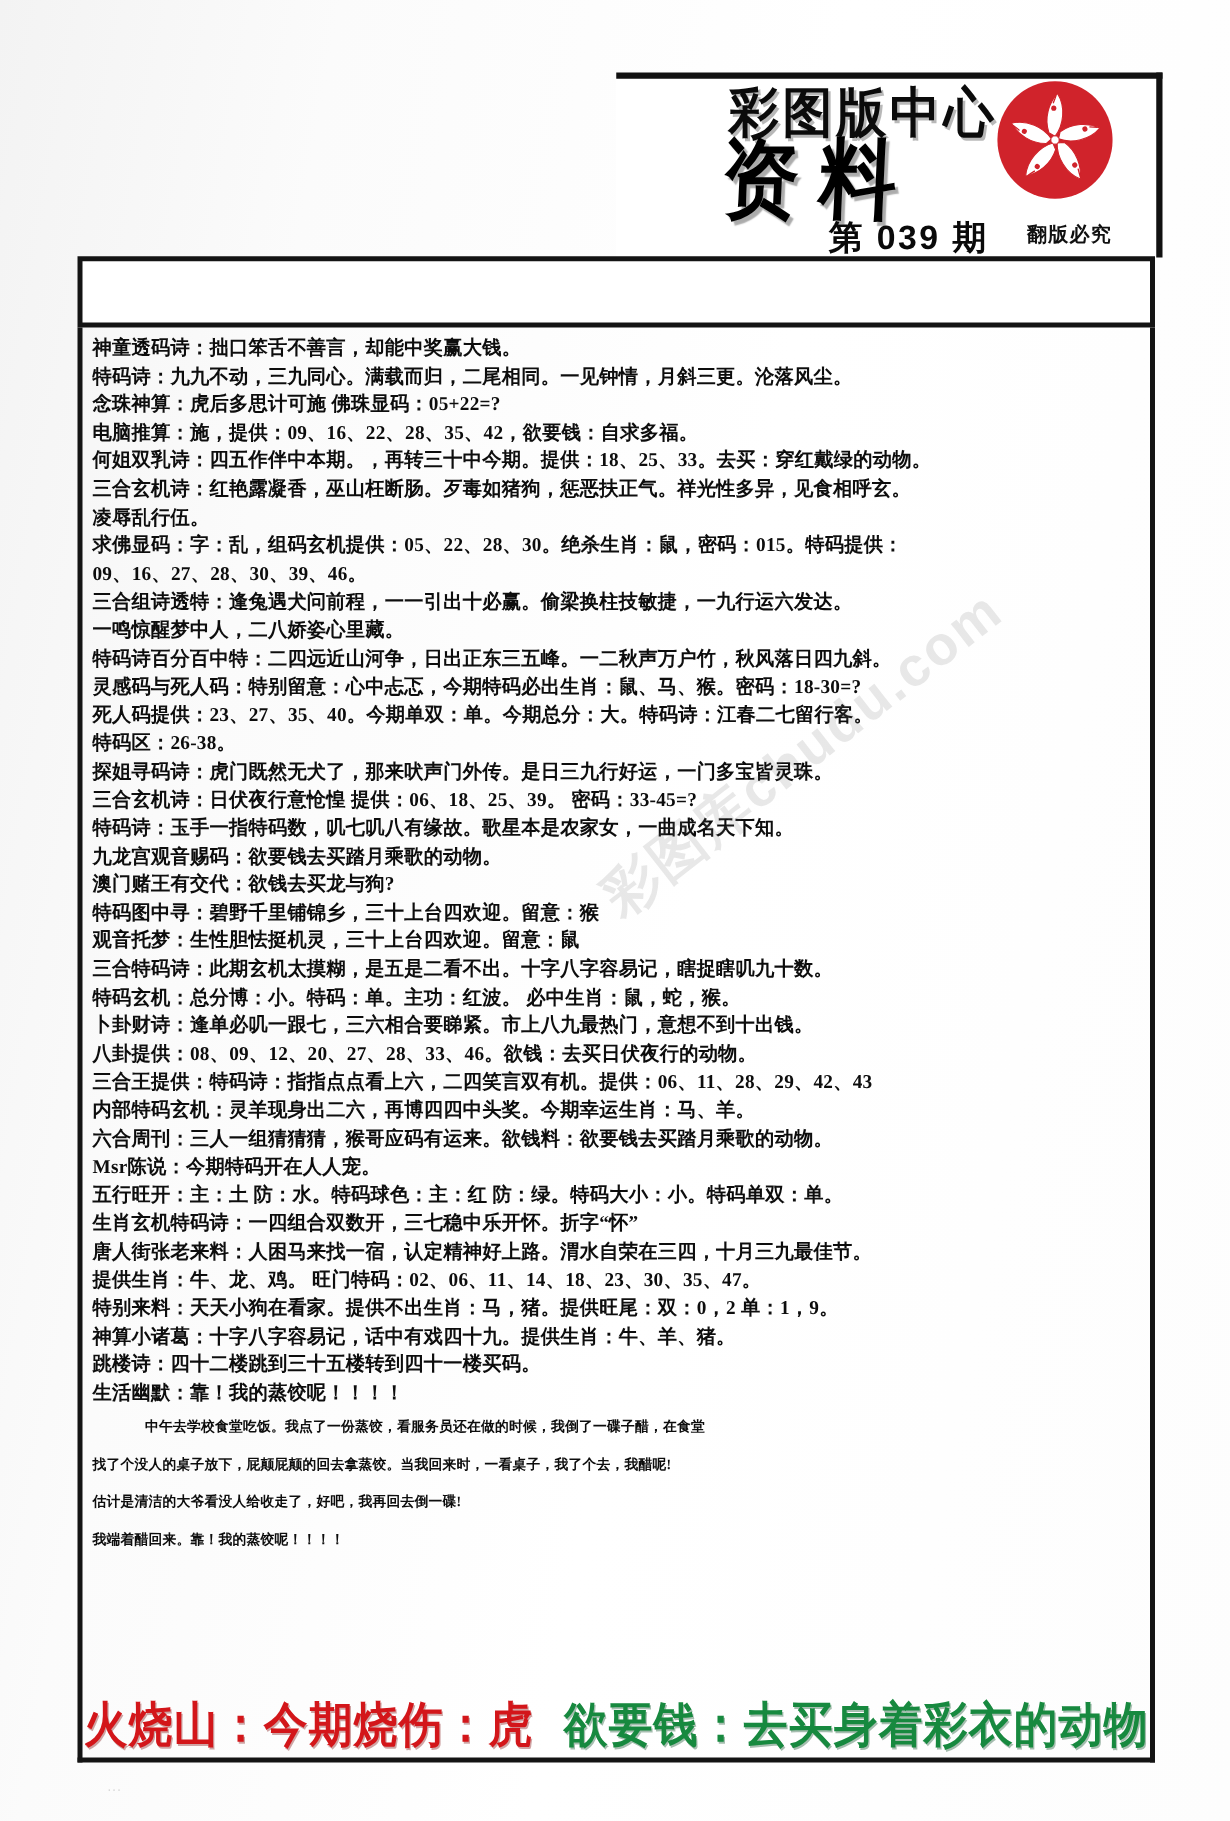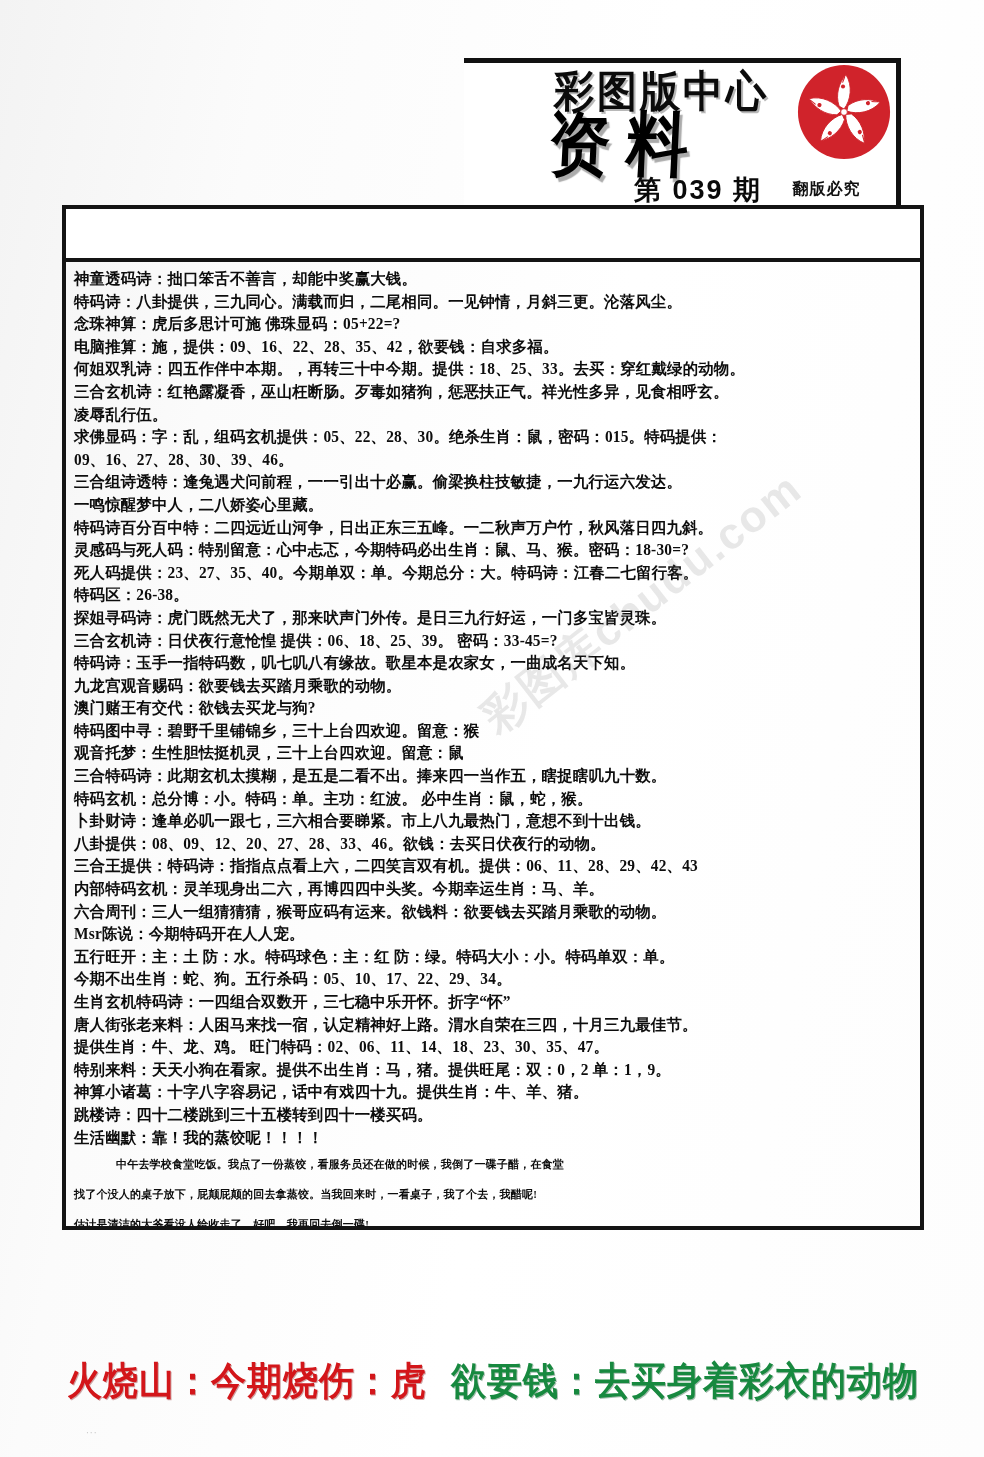--- a/index.html
+++ b/index.html
@@ -28,21 +28,21 @@
     position: absolute;
     left: 0; top: 0;
     width: 984px; height: 1457px;
     background: linear-gradient(100deg, #f3f3f3 0%, #fbfbfb 22%, #ffffff 55%, #fdfdfd 100%);
     pointer-events: none;
   }
 
   
   #masthead {
     position: absolute;
-    left: 464px;
+    left: 493px;
     top: 58px;
     width: 437px;
     height: 148px;
     border-top: 5px solid #111;
     border-right: 5px solid #111;
     background: #ffffff;
     box-sizing: border-box;
   }
   #masthead-inner {
     position: relative;
@@ -132,21 +132,21 @@
     background: #ffffff;
     box-sizing: border-box;
   }
 
   
   #content {
     position: absolute;
     left: 62px;
     top: 262px;
     width: 862px;
-    height: 968px;
+    height: 1148px;
     border-left: 4px solid #141414;
     border-right: 4px solid #141414;
     border-bottom: 4px solid #141414;
     box-sizing: border-box;
     background: transparent;
     padding: 6px 8px 0 8px;
     overflow: hidden;
   }
 
   .line {
@@ -280,51 +280,50 @@
           <circle cx="0" cy="0" r="3.4" fill="#ffffff" stroke="#d0232b" stroke-width="0.8"></circle>
         </g>
       </g>
     </svg>
   </div>
 
   <div id="headbar"></div>
 
   <div id="content">
     <div class="line">神童透码诗：拙口笨舌不善言，却能中奖赢大钱。</div>
-    <div class="line">特码诗：八卦提供，三九同心。满载而归，二尾相同。一见钟情，月斜三更。沦落风尘。</div>
+    <div class="line">特码诗：九九不动，三九同心。满载而归，二尾相同。一见钟情，月斜三更。沦落风尘。</div>
     <div class="line">念珠神算：虎后多思计可施  佛珠显码：05+22=?</div>
     <div class="line">电脑推算：施，提供：09、16、22、28、35、42，欲要钱：自求多福。</div>
     <div class="line">何姐双乳诗：四五作伴中本期。，再转三十中今期。提供：18、25、33。去买：穿红戴绿的动物。</div>
     <div class="line">三合玄机诗：红艳露凝香，巫山枉断肠。歹毒如猪狗，惩恶扶正气。祥光性多异，见食相呼玄。</div>
     <div class="line">凌辱乱行伍。</div>
     <div class="line">求佛显码：字：乱，组码玄机提供：05、22、28、30。绝杀生肖：鼠，密码：015。特码提供：</div>
     <div class="line">09、16、27、28、30、39、46。</div>
     <div class="line">三合组诗透特：逢兔遇犬问前程，一一引出十必赢。偷梁换柱技敏捷，一九行运六发达。</div>
     <div class="line">一鸣惊醒梦中人，二八娇姿心里藏。</div>
     <div class="line">特码诗百分百中特：二四远近山河争，日出正东三五峰。一二秋声万户竹，秋风落日四九斜。</div>
     <div class="line">灵感码与死人码：特别留意：心中忐忑，今期特码必出生肖：鼠、马、猴。密码：18-30=?</div>
     <div class="line">死人码提供：23、27、35、40。今期单双：单。今期总分：大。特码诗：江春二七留行客。</div>
     <div class="line">特码区：26-38。</div>
     <div class="line">探姐寻码诗：虎门既然无犬了，那来吠声门外传。是日三九行好运，一门多宝皆灵珠。</div>
     <div class="line">三合玄机诗：日伏夜行意怆惶  提供：06、18、25、39。 密码：33-45=?</div>
     <div class="line">特码诗：玉手一指特码数，叽七叽八有缘故。歌星本是农家女，一曲成名天下知。</div>
     <div class="line">九龙宫观音赐码：欲要钱去买踏月乘歌的动物。</div>
     <div class="line">澳门赌王有交代：欲钱去买龙与狗?</div>
     <div class="line">特码图中寻：碧野千里铺锦乡，三十上台四欢迎。留意：猴</div>
     <div class="line">观音托梦：生性胆怯挺机灵，三十上台四欢迎。留意：鼠</div>
-    <div class="line">三合特码诗：此期玄机太摸糊，是五是二看不出。捧来四一当作五，瞎捉瞎叽九十数。</div>
+    <div class="line">三合特码诗：此期玄机太摸糊，是五是二看不出。十字八字容易记，瞎捉瞎叽九十数。</div>
     <div class="line">特码玄机：总分博：小。特码：单。主功：红波。 必中生肖：鼠，蛇，猴。</div>
     <div class="line">卜卦财诗：逢单必叽一跟七，三六相合要睇紧。市上八九最热门，意想不到十出钱。</div>
     <div class="line">八卦提供：08、09、12、20、27、28、33、46。欲钱：去买日伏夜行的动物。</div>
     <div class="line">三合王提供：特码诗：指指点点看上六，二四笑言双有机。提供：06、11、28、29、42、43</div>
     <div class="line">内部特码玄机：灵羊现身出二六，再博四四中头奖。今期幸运生肖：马、羊。</div>
     <div class="line">六合周刊：三人一组猜猜猜，猴哥应码有运来。欲钱料：欲要钱去买踏月乘歌的动物。</div>
     <div class="line">Msr陈说：今期特码开在人人宠。</div>
     <div class="line">五行旺开：主：土 防：水。特码球色：主：红 防：绿。特码大小：小。特码单双：单。</div>
-    <div class="line">今期不出生肖：蛇、狗。五行杀码：05、10、17、22、29、34。</div>
     <div class="line">生肖玄机特码诗：一四组合双数开，三七稳中乐开怀。折字“怀”</div>
     <div class="line">唐人街张老来料：人困马来找一宿，认定精神好上路。渭水自荣在三四，十月三九最佳节。</div>
     <div class="line">提供生肖：牛、龙、鸡。 旺门特码：02、06、11、14、18、23、30、35、47。</div>
     <div class="line">特别来料：天天小狗在看家。提供不出生肖：马，猪。提供旺尾：双：0，2 单：1，9。</div>
     <div class="line">神算小诸葛：十字八字容易记，话中有戏四十九。提供生肖：牛、羊、猪。</div>
     <div class="line">跳楼诗：四十二楼跳到三十五楼转到四十一楼买码。</div>
     <div class="line">生活幽默：靠！我的蒸饺呢！！！！</div>
     <div class="line joke ind">中午去学校食堂吃饭。我点了一份蒸饺，看服务员还在做的时候，我倒了一碟子醋，在食堂</div>
     <div class="line joke">找了个没人的桌子放下，屁颠屁颠的回去拿蒸饺。当我回来时，一看桌子，我了个去，我醋呢!</div>
     <div class="line joke">估计是清洁的大爷看没人给收走了，好吧，我再回去倒一碟!</div>

